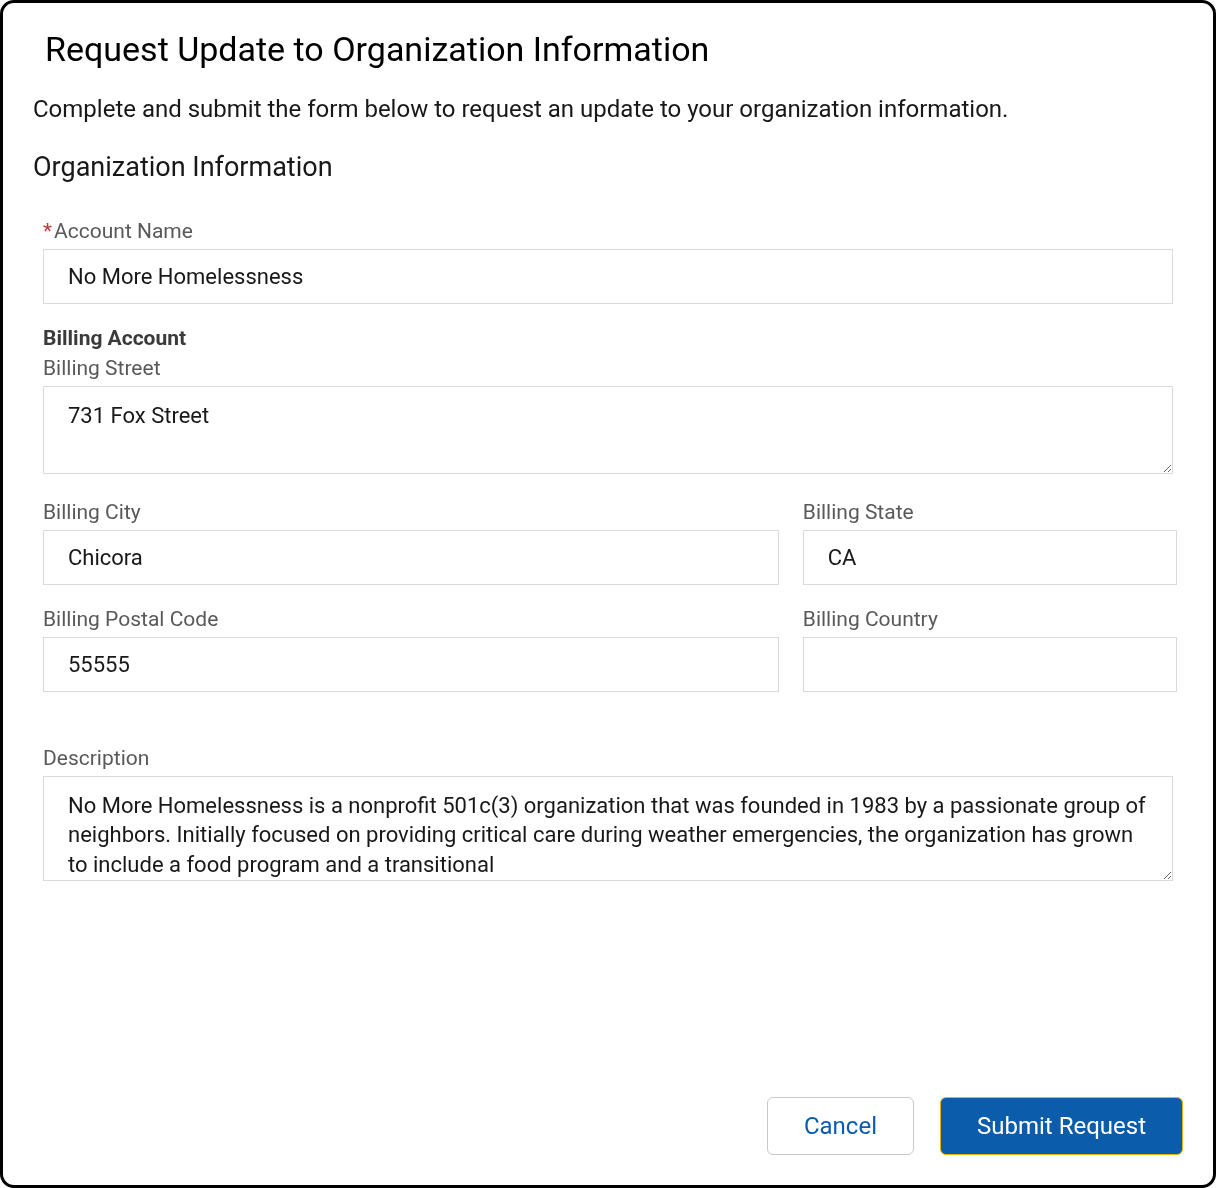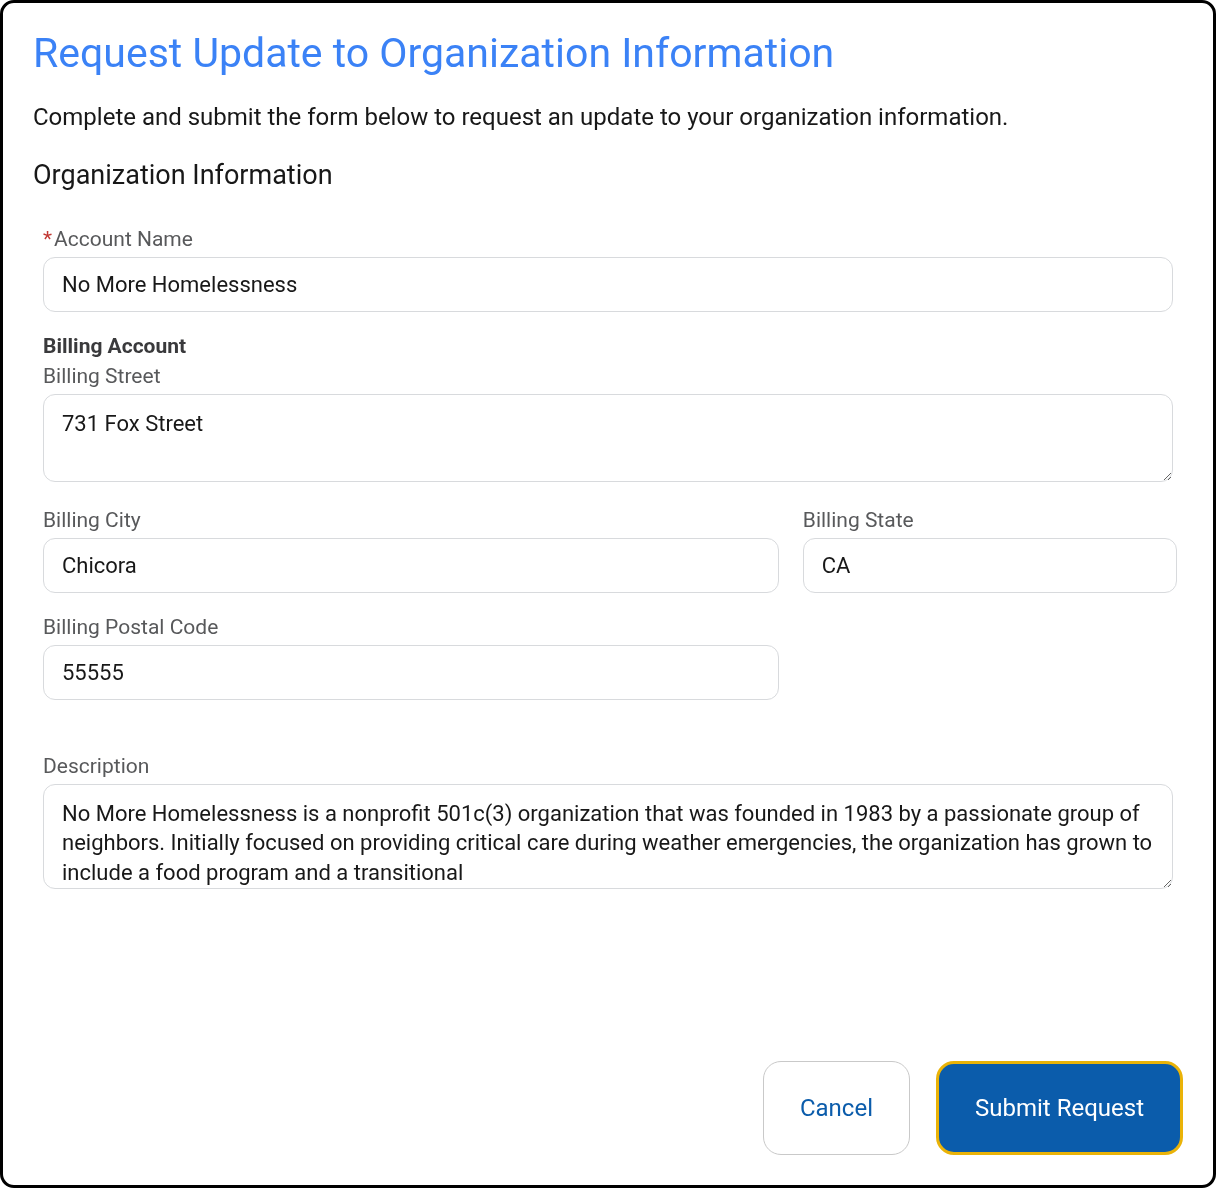--- a/index.html
+++ b/index.html
@@ -13,24 +13,24 @@
     width: 1216px;
     height: 1188px;
     border: 3px solid #000;
     border-radius: 14px;
     padding: 26px 30px 30px 30px;
     position: relative;
     display: flex;
     flex-direction: column;
   }
   .title {
-    font-size: 41px;
+    font-size: 34px;
     font-weight: 400;
-    color: #3b82f6;
-    margin: 0 0 24px 0;
+    color: #000000;
+    margin: 0 0 24px 12px;
   }
   .subtitle {
     font-size: 24px;
     font-weight: 400;
     color: #181818;
     margin: 0 0 24px 0;
     line-height: 1.4;
   }
   .section-heading {
     font-size: 27px;
@@ -56,23 +56,23 @@
   .subsection-heading {
     font-size: 21px;
     font-weight: 700;
     color: #3a3a3c;
     margin: 18px 0 6px 0;
   }
   .text-input, .text-area {
     width: 100%;
     font-size: 22px;
     color: #181818;
-    padding: 14px 18px;
+    padding: 14px 24px;
     border: 1px solid #d8dadd;
-    border-radius: 12px;
+    border-radius: 0;
     background: #fff;
     font-family: inherit;
     outline: none;
   }
   .text-area {
     resize: vertical;
     line-height: 1.35;
   }
   .two-col {
     display: flex;
@@ -81,36 +81,36 @@
   .col-wide { flex: 0 0 calc(66% - 10px); }
   .col-narrow { flex: 0 0 calc(34% - 10px); }
   .footer {
     display: flex;
     justify-content: flex-end;
     gap: 26px;
     padding-top: 44px;
   }
   .btn {
     font-size: 24px;
-    padding: 30px 36px;
-    border-radius: 18px;
+    padding: 14px 36px;
+    border-radius: 6px;
     cursor: pointer;
     font-family: inherit;
     border: 1px solid transparent;
   }
   .btn-secondary {
     background: #fff;
     color: #0b5cab;
     border: 1px solid #c9c9c9;
     font-weight: 400;
   }
   .btn-primary {
     background: #0b5cab;
     color: #fff;
-    border: 3px solid #eab308;
+    border: 1px solid #eab308;
     font-weight: 400;
   }
   .desc-area {
     height: 105px;
     overflow: hidden;
   }
   .street-area {
     height: 88px;
   }
 </style>
@@ -150,20 +150,24 @@
         <label class="field-label">Billing State</label>
         <input type="text" class="text-input" value="CA" style="">
       </div>
     </div>
 
     <div class="two-col">
       <div class="col-wide field-group">
         <label class="field-label">Billing Postal Code</label>
         <input type="text" class="text-input" value="55555" style="">
       </div>
+      <div class="col-narrow field-group">
+        <label class="field-label">Billing Country</label>
+        <input type="text" class="text-input" value="" style="">
+      </div>
     </div>
 
     <div class="field-group" style="margin-top:32px">
       <label class="field-label">Description</label>
       <textarea class="text-area desc-area" style="">No More Homelessness is a nonprofit 501c(3) organization that was founded in 1983 by a passionate group of neighbors. Initially focused on providing critical care during weather emergencies, the organization has grown to include a food program and a transitional</textarea>
     </div>
 
   </div>
 
   <div class="footer">

